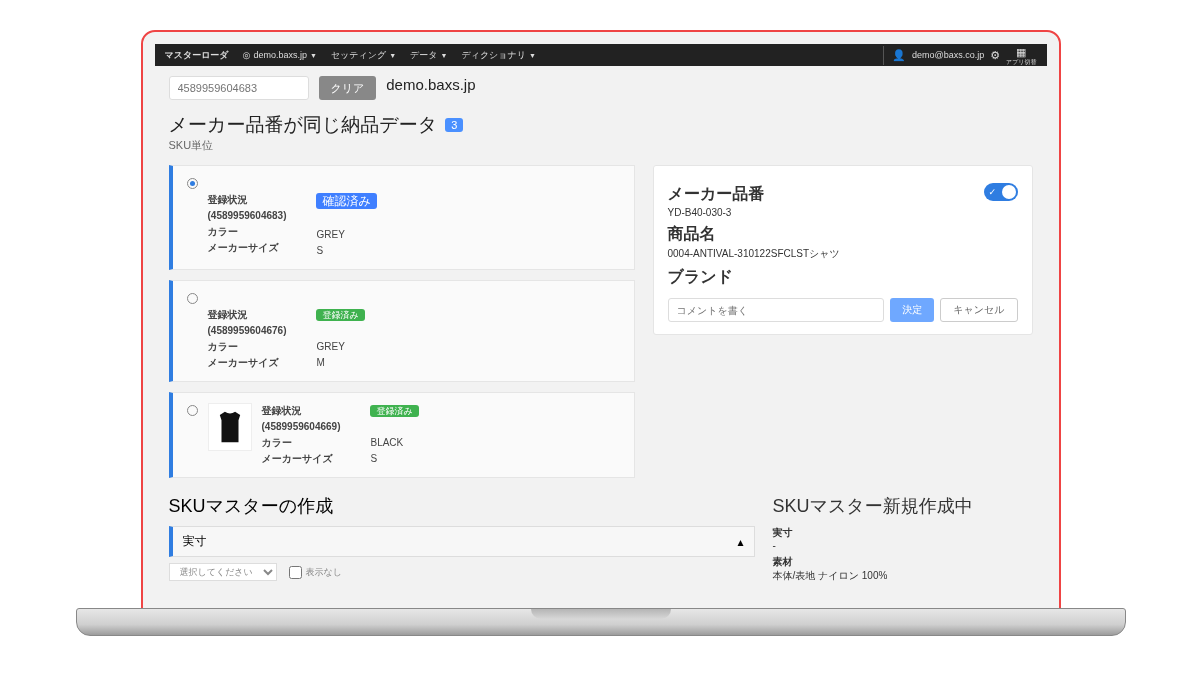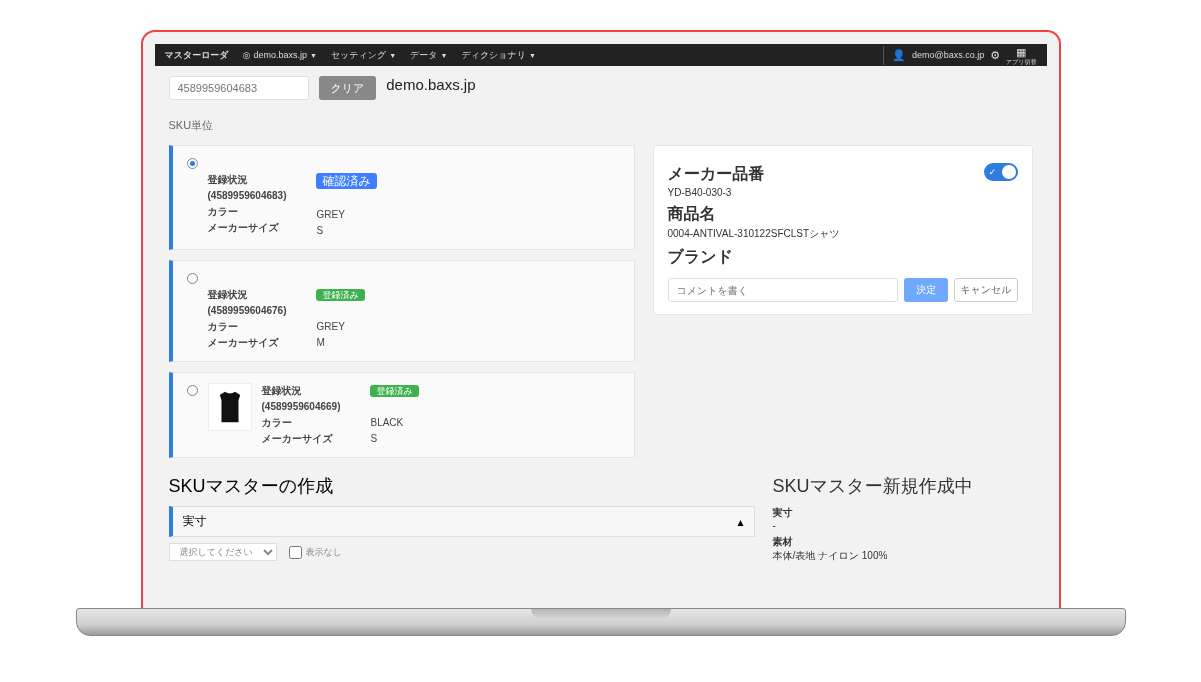--- a/index.html
+++ b/index.html
@@ -92,21 +92,21 @@
   .domain-text { font-size:15px; color:#222; }
 
   
   .section-hdr { padding: 2px 14px 6px 14px; }
   .section-title-row { display:flex; align-items:center; gap:8px;}
   .section-title { font-size:19px; font-weight:400; color:#222;}
   .count-badge {
     background:#4a90ff; color:#fff; font-size:11px;
     padding:1px 6px; border-radius:3px;
   }
-  .subsection { font-size:11px; color:#666; margin-top:6px;}
+  .subsection { font-size:11px; color:#666; }
 
   
   .columns { display:flex; gap:18px; padding: 6px 14px 0 14px;}
   .left-col { flex:1; display:flex; flex-direction:column; gap:10px;}
   .right-col { width: 380px; }
 
   .sku-card {
     background:#fafafa;
     border:1px solid #e5e5e5;
     border-left:4px solid #2f7de1;
@@ -155,21 +155,21 @@
   .comment-row { display:flex; gap:6px; margin-top:10px;}
   .comment-input {
     flex:1; height:24px; border:1px solid #ddd; border-radius:3px;
     font-size:10px; padding:0 8px; color:#999;
   }
   .btn-primary {
     height:24px; padding:0 12px; background:#6fa8ff; color:#fff;
     border:none; border-radius:3px; font-size:10px; cursor:pointer;
   }
   .btn-secondary {
-    height:24px; padding:0 5px; background:#fff; color:#666;
+    height:24px; padding:0 12px; background:#fff; color:#666;
     border:1px solid #ccc; border-radius:3px; font-size:10px; cursor:pointer;
   }
 
   
   .bottom-zone { display:flex; gap:18px; padding:16px 14px 0 14px;}
   .bottom-left { flex:1;}
   .bottom-right { width:260px; font-size:10px; color:#333;}
   .bottom-title { font-size:18px; font-weight:400; margin-bottom:8px;}
   .expander {
     border:1px solid #ddd; border-left:4px solid #2f7de1;
@@ -224,20 +224,24 @@
         </span>
       </div>
 
       <div class="search-row">
         <input class="search-input" placeholder="4589959604683" style="">
         <button class="clear-btn">クリア</button>
         <span class="domain-text">demo.baxs.jp</span>
       </div>
 
       <div class="section-hdr">
+        <div class="section-title-row">
+          <span class="section-title">メーカー品番が同じ納品データ</span>
+          <span class="count-badge">3</span>
+        </div>
         <div class="subsection">SKU単位</div>
       </div>
 
       <div class="columns">
         <div class="left-col">
 
           <div class="sku-card">
             <div class="sku-radio selected"></div>
             <div class="sku-fields">
               <div class="sku-labels">

